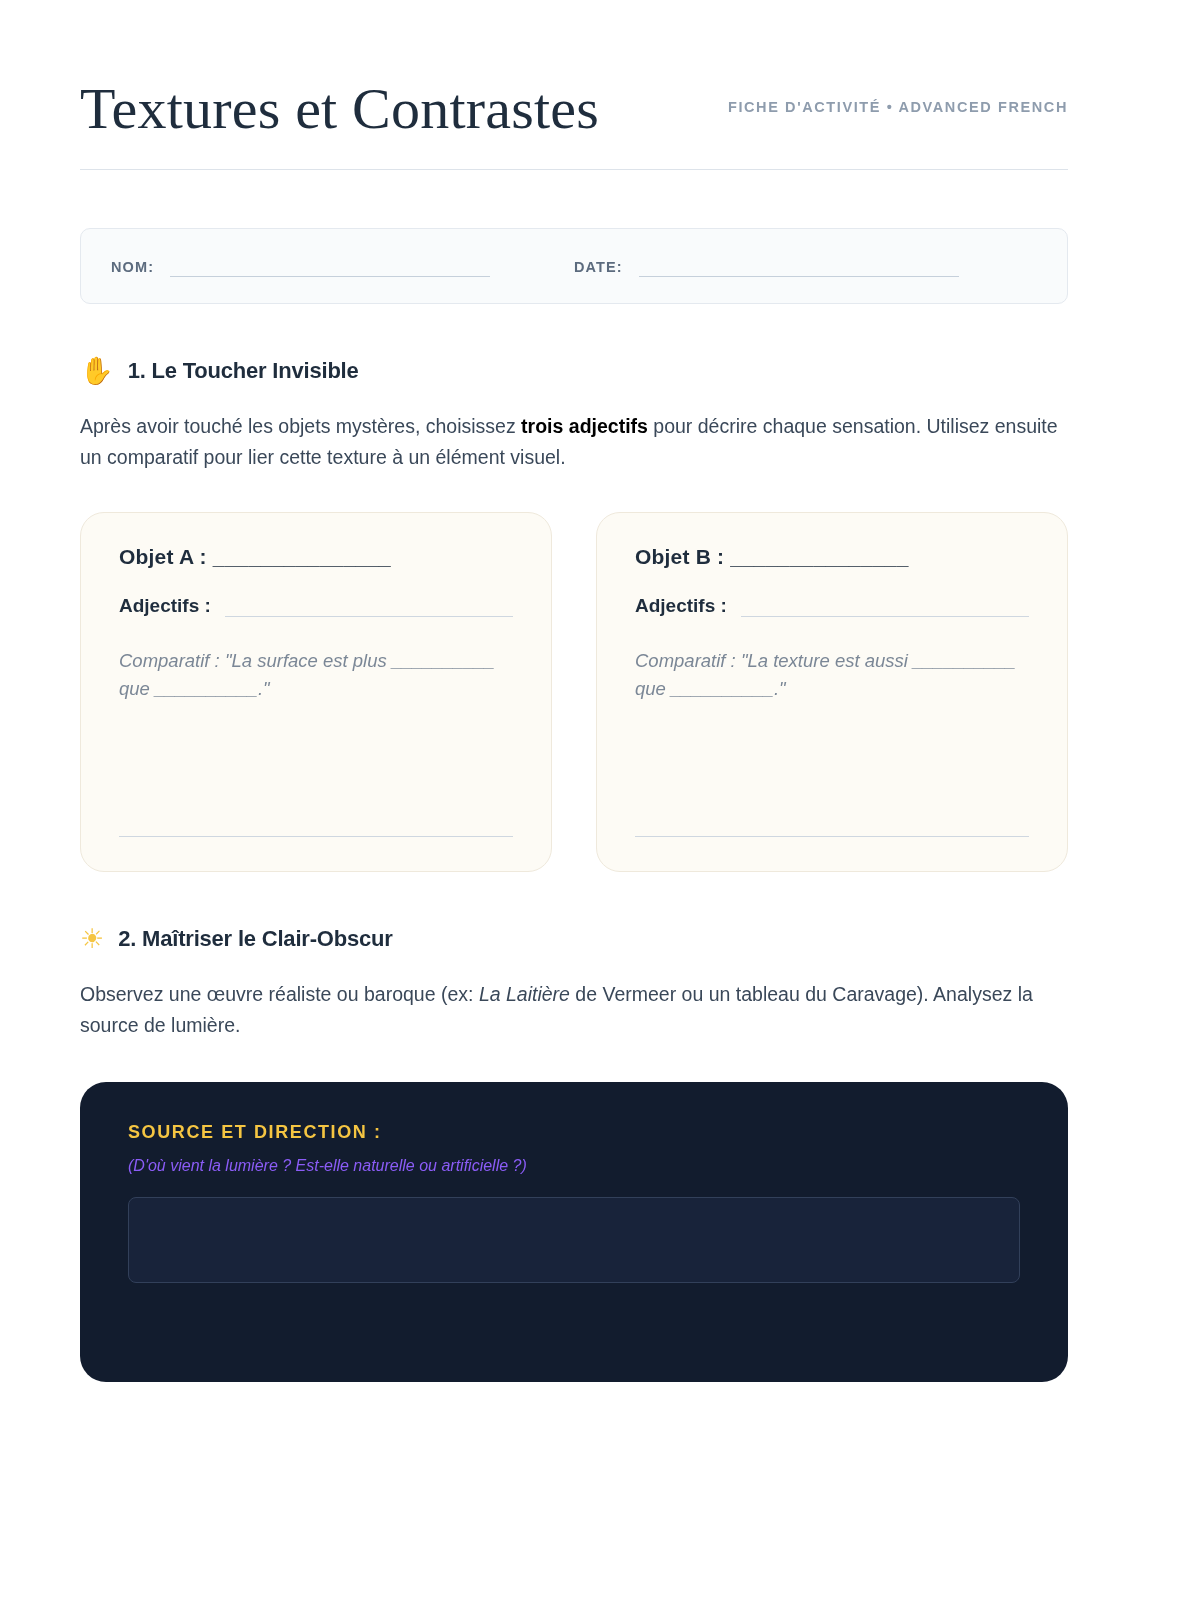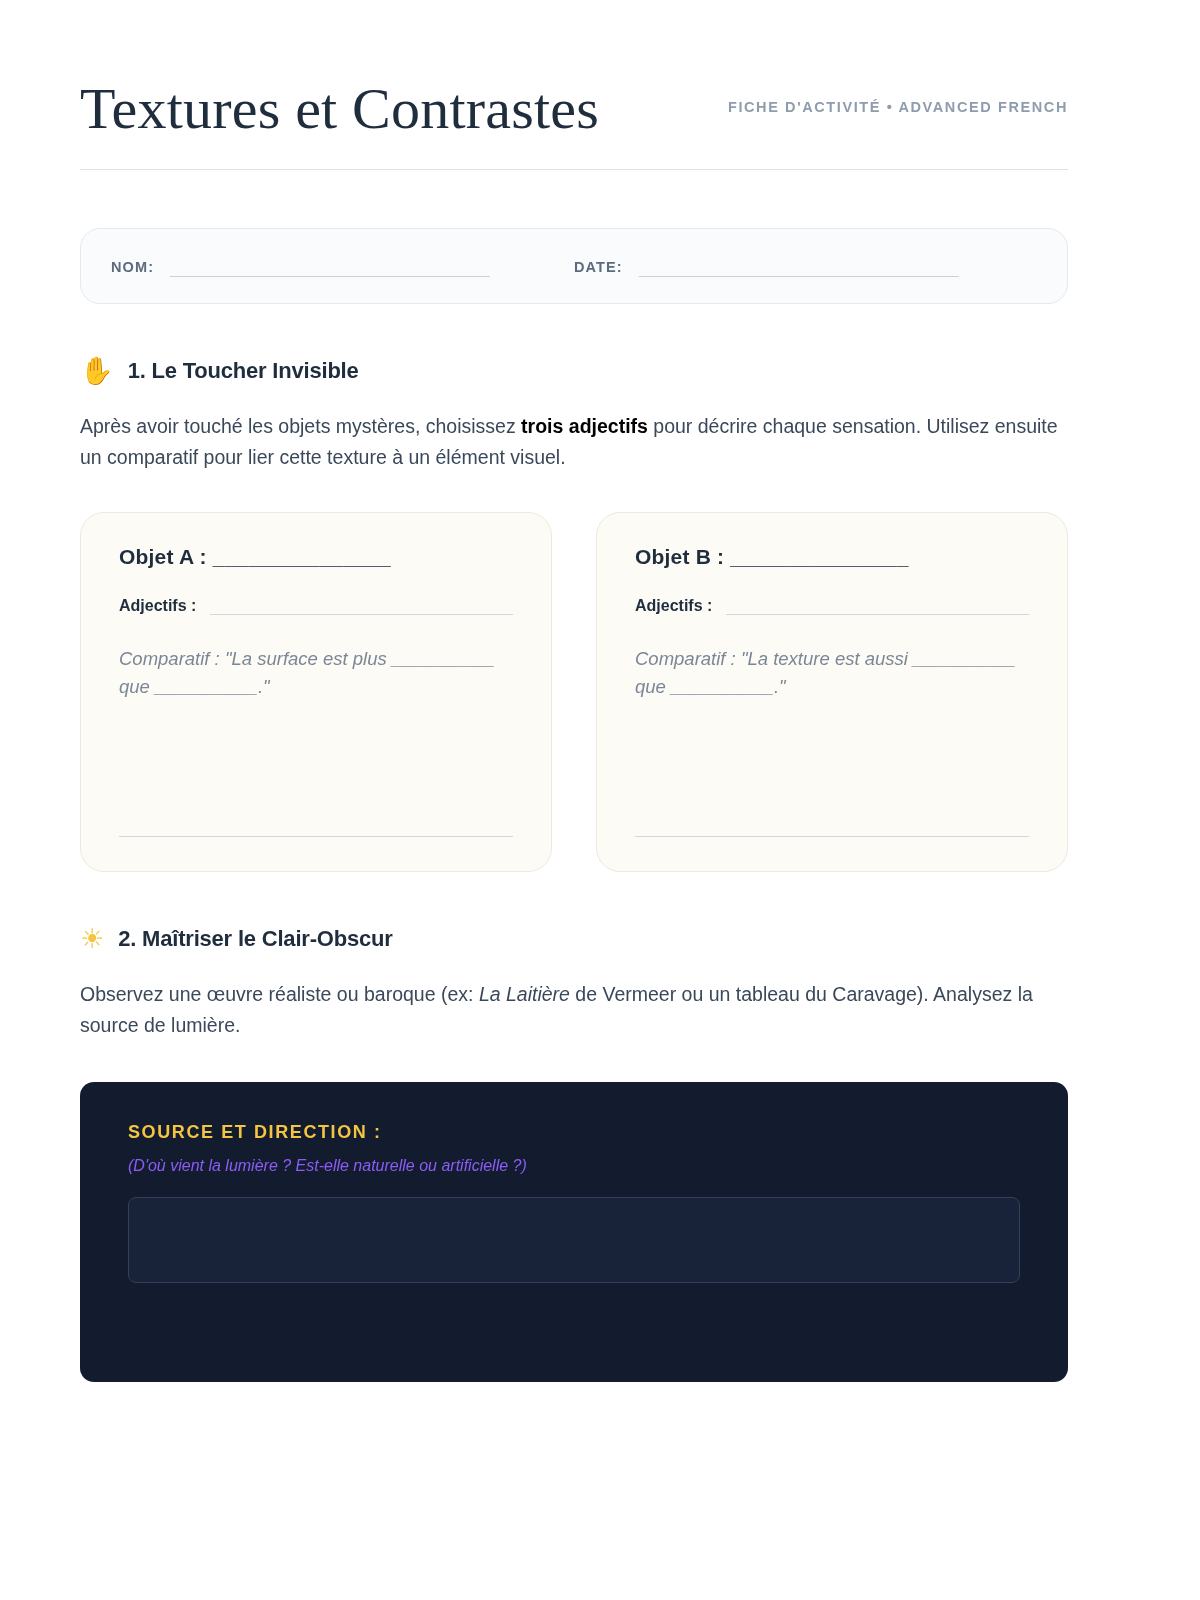--- a/index.html
+++ b/index.html
@@ -48,21 +48,21 @@
     color: #8e9cad;
     line-height: 1.8;
     max-width: 380px;
     margin-top: 16px;
   }
 
   
   .namebox {
     margin-top: 58px;
     border: 1px solid #e4e9ef;
-    border-radius: 20px;
+    border-radius: 10px;
     background: #f9fbfc;
     padding: 26px 30px;
     display: flex;
     align-items: center;
   }
   .field {
     display: flex;
     align-items: flex-end;
     flex: 1;
   }
@@ -133,21 +133,21 @@
     font-weight: bold;
     color: #1f2d3d;
     letter-spacing: 0.2px;
   }
   .card-row {
     display: flex;
     align-items: flex-end;
     margin-top: 26px;
   }
   .card-row-label {
-    font-size: 16px;
+    font-size: 19px;
     font-weight: bold;
     color: #1f2d3d;
     white-space: nowrap;
     margin-right: 14px;
   }
   .card-row-line {
     flex: 1;
     border-bottom: 1px solid #cfd7e0;
     height: 20px;
   }
@@ -161,21 +161,21 @@
   .card-bottom-line {
     margin-top: auto;
     border-bottom: 1px solid #cfd7e0;
     height: 22px;
   }
 
   
   .dark-panel {
     margin-top: 40px;
     background: #121c2e;
-    border-radius: 14px;
+    border-radius: 26px;
     padding: 40px 48px 48px 48px;
     color: #ffffff;
     min-height: 300px;
   }
   .panel-label {
     font-size: 18px;
     font-weight: bold;
     letter-spacing: 1.6px;
     color: #f5c542;
   }

